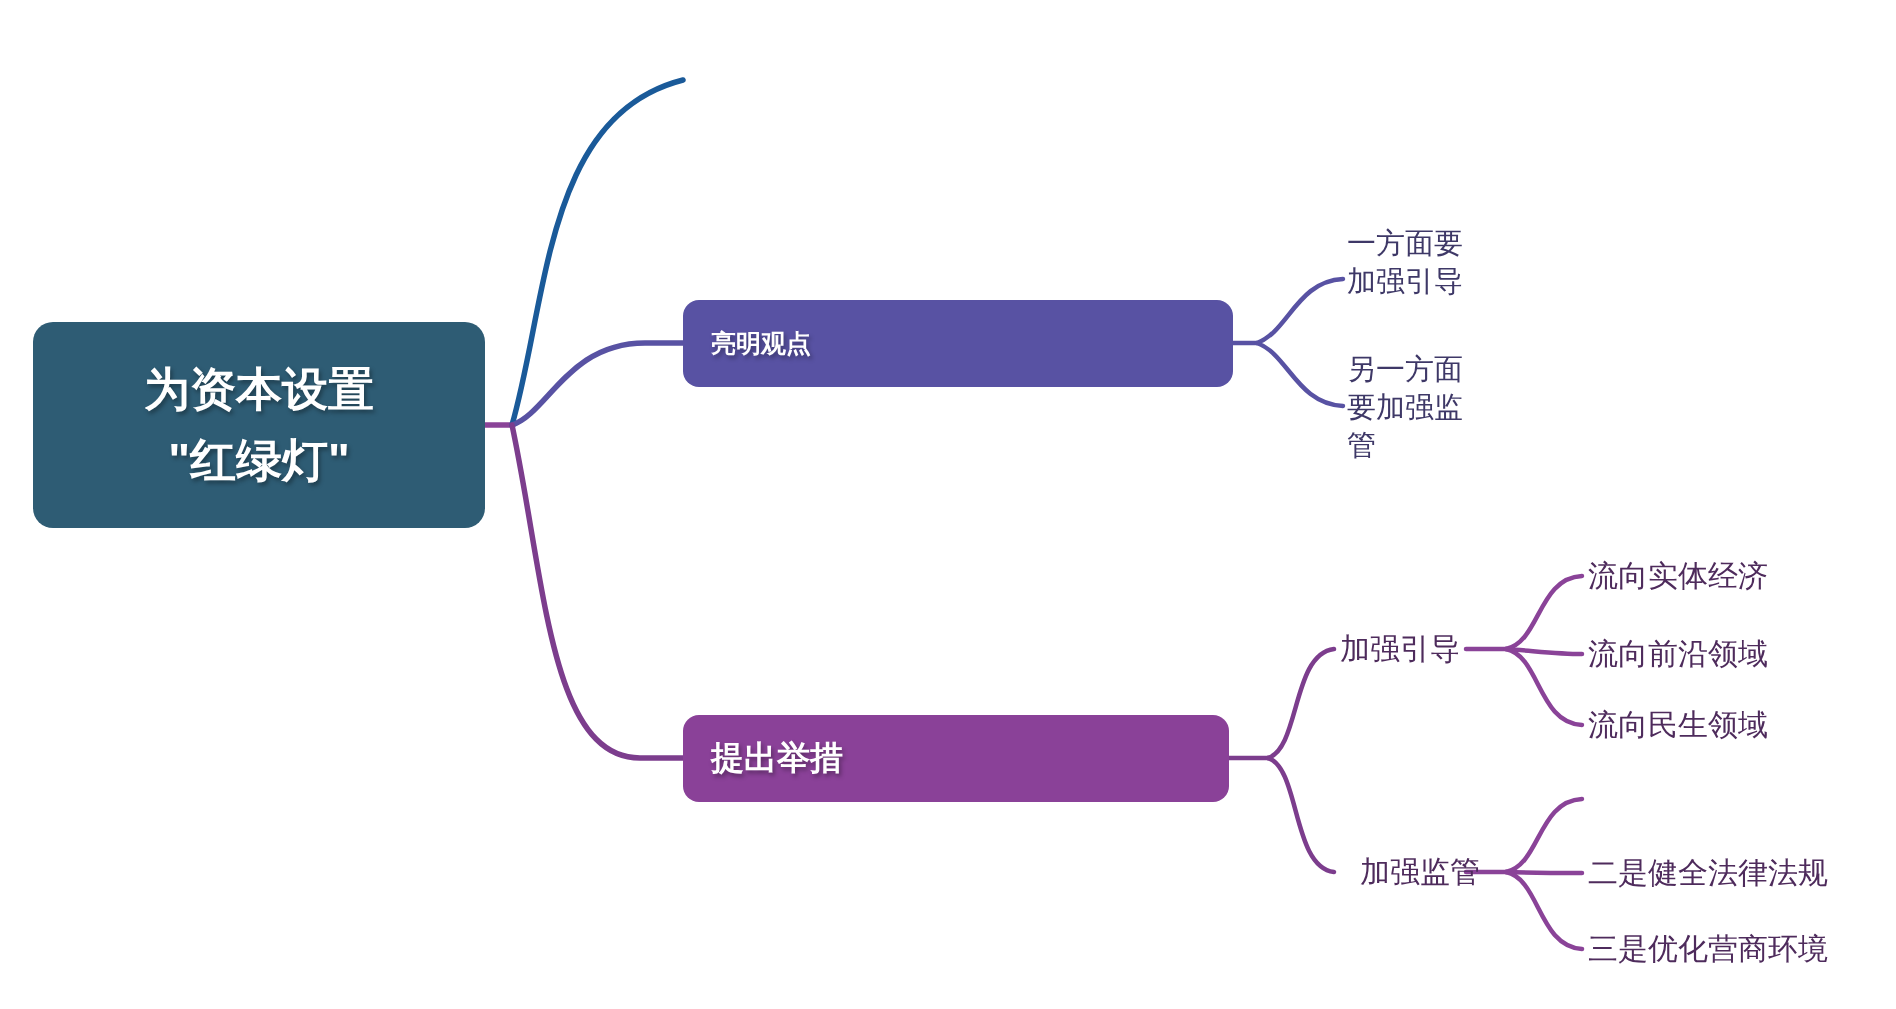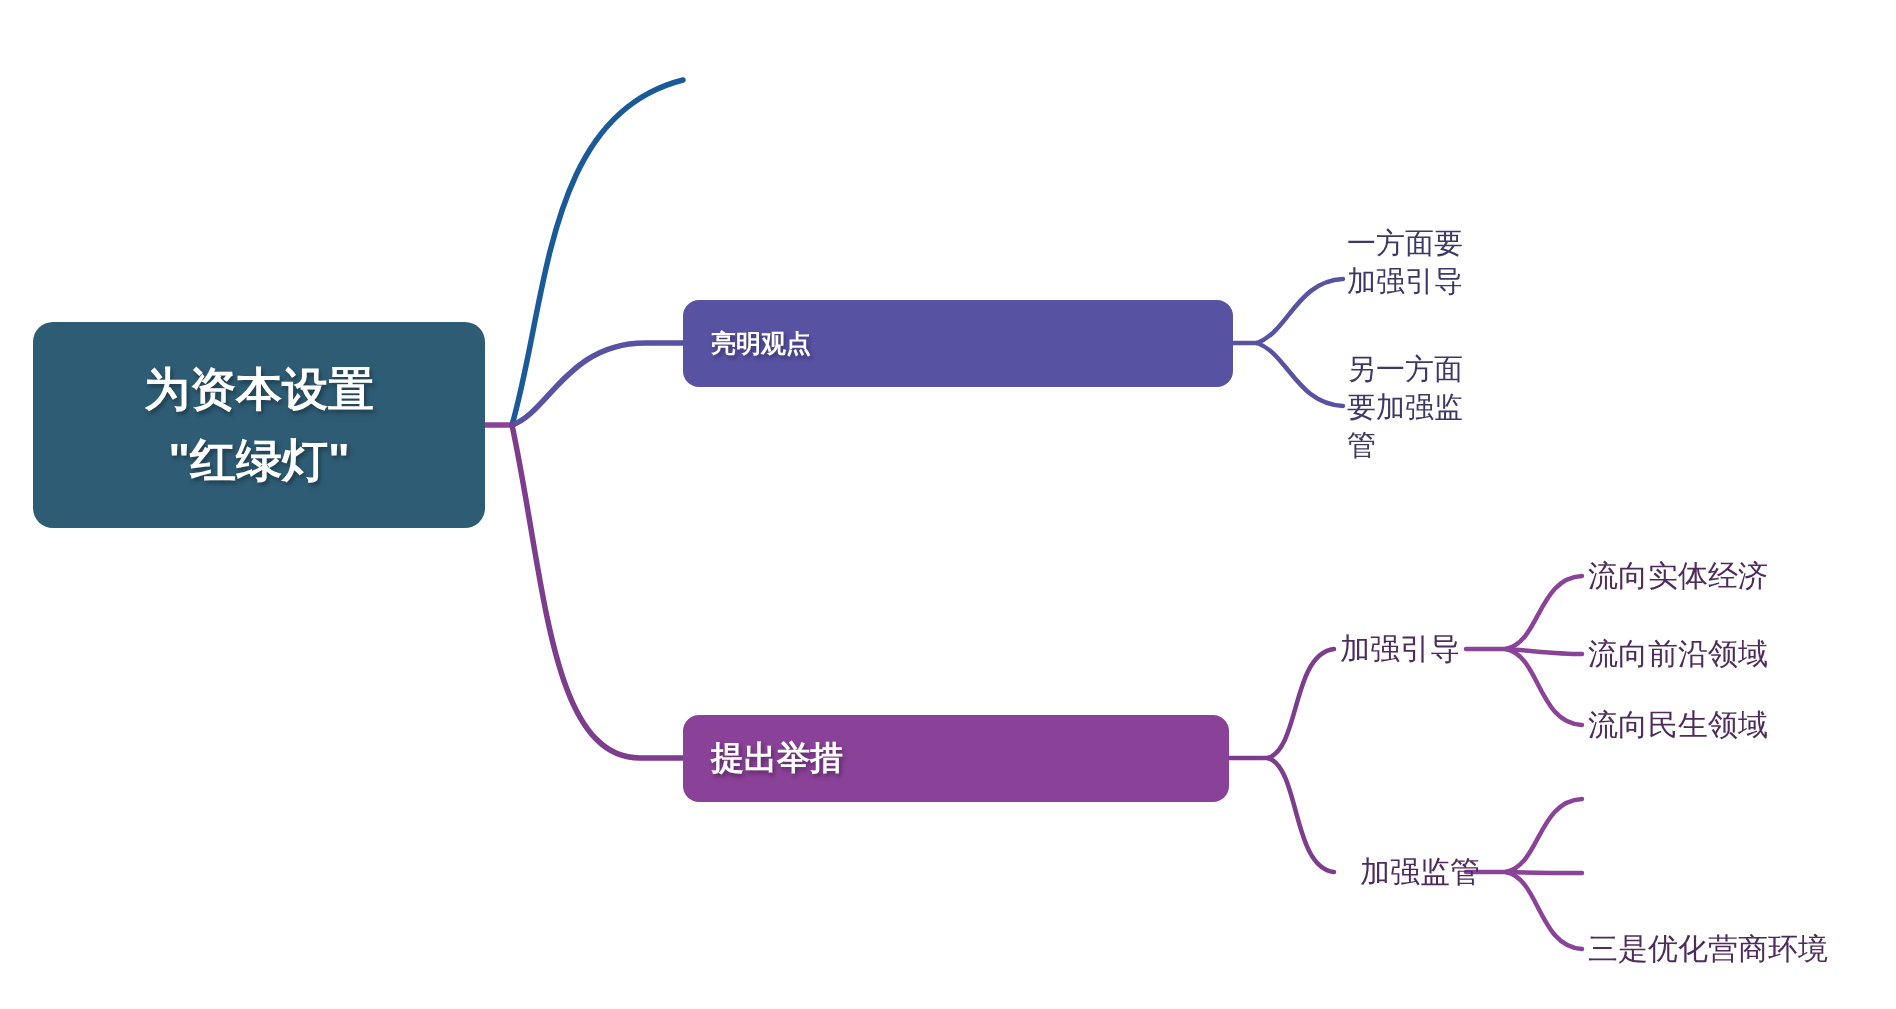--- a/index.html
+++ b/index.html
@@ -92,15 +92,16 @@
   <div class="label lab-indigo" style="left:1347px;top:350px;width:132px;">另一方面要加强监管</div>
 
   <div class="box b3-box">提出举措</div>
   <div class="label lab-purple" style="left:1340px;top:630px;">加强引导</div>
   <div class="label lab-purple" style="left:1340px;top:853px;margin-left:20px;">加强监管</div>
 
   <div class="label lab-purple" style="left:1588px;top:557px;text-align:right;">流向实体经济</div>
   <div class="label lab-purple" style="left:1588px;top:635px;">流向前沿领域</div>
   <div class="label lab-purple" style="left:1588px;top:706px;">流向民生领域</div>
 
+  <div class="label lab-purple" style="left:1588px;top:854px;">二是健全法律法规</div>
   <div class="label lab-purple" style="left:1588px;top:930px;">三是优化营商环境</div>
 
 </div>
 
 </body></html>

